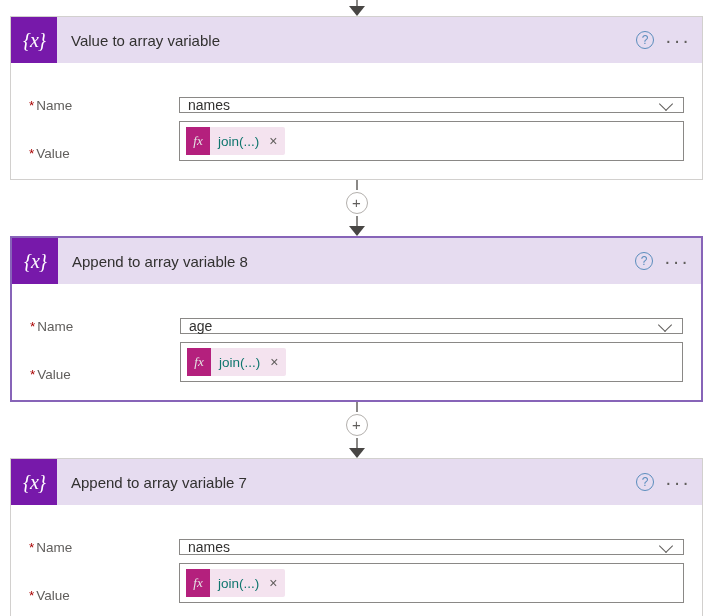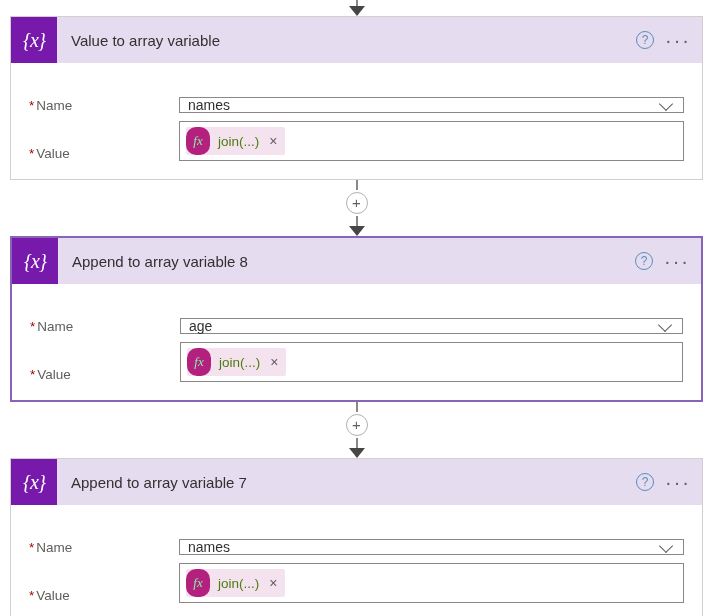--- a/index.html
+++ b/index.html
@@ -85,27 +85,27 @@
     transform: rotate(45deg); margin-right: 4px; margin-top: -3px;
   }
   .value-box { min-height: 40px; height: auto; padding: 4px 6px; }
   .token {
     display: inline-flex; align-items: center;
     background: #f4e3ef;
     height: 28px;
     border-radius: 2px;
   }
   .token-fx {
-    background: #b4207d; color: #86efac;
+    background: #b4207d; color: #e5e5e5;
     font-style: italic; font-family: "Times New Roman", serif;
     font-size: 13px; width: 24px; height: 28px;
-    display: flex; align-items: center; justify-content: center; border-radius: 10px;
+    display: flex; align-items: center; justify-content: center;
   }
   .token-text {
-    padding: 0 8px; color: #4d7c0f; font-size: 13.5px;
+    padding: 0 8px; color: #0f766e; font-size: 13.5px;
   }
   .token-close {
     color: #605e5c; padding: 0 8px 0 2px; cursor: pointer; font-size: 14px;
   }
 </style>
 </head>
 <body>
 
 <div class="canvas" id="canvas">
     <div class="arrow-stack">

